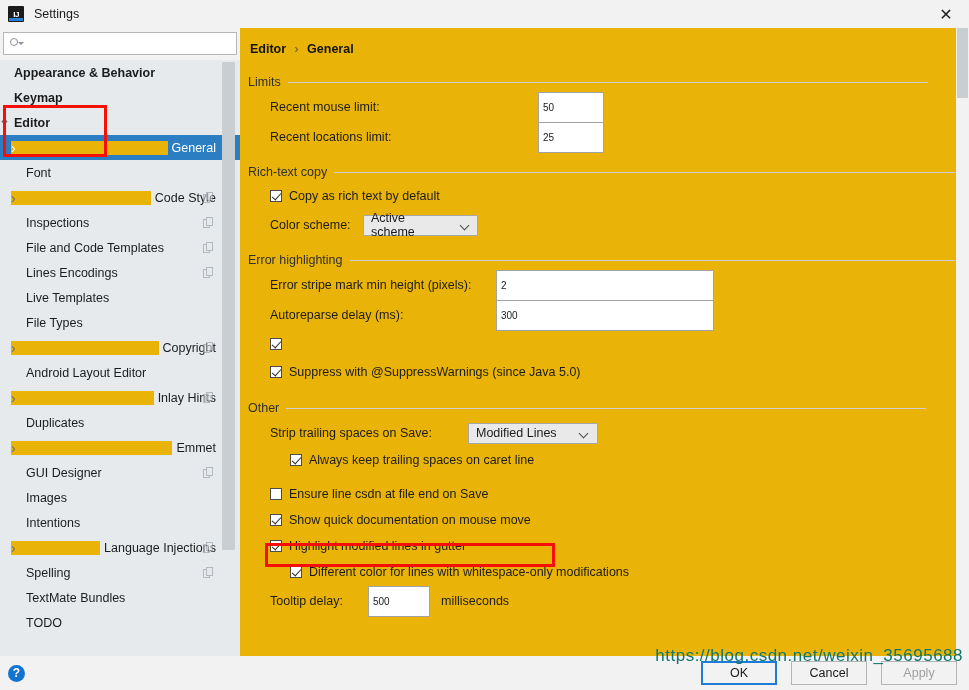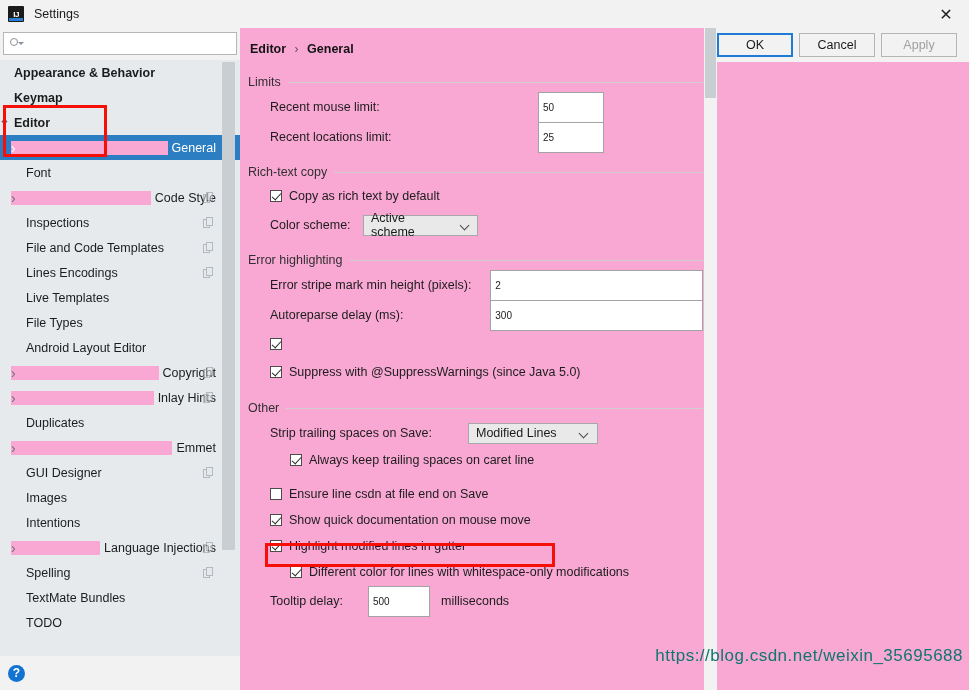--- a/index.html
+++ b/index.html
@@ -230,22 +230,22 @@
     align-items: center;
     justify-content: center;
     font-family: "Liberation Sans", sans-serif;
     line-height: 1;
   }
 
   
   .right {
     flex: 1 1 auto;
     display: flex;
-    flex-direction: row;
-    background: #f9a8d4;
+    flex-direction: column;
+    background: #eab308;
     min-width: 0;
     position: relative;
   }
   .content {
     flex: 1 1 auto;
     padding: 0 14px 0 8px;
     overflow: hidden;
     position: relative;
   }
   .breadcrumb {
@@ -361,21 +361,21 @@
   }
 
   
   .buttonbar {
     height: 34px;
     flex: 0 0 34px;
     display: flex;
     align-items: center;
     justify-content: flex-end;
     padding-right: 12px;
-    gap: 6px;
+    gap: 14px;
     background: #f2f2f2;
   }
   .btn {
     height: 24px;
     min-width: 76px;
     padding: 0 12px;
     background: #f2f2f2;
     border: 1px solid #b5b5b5;
     font-family: "Liberation Sans", sans-serif;
     font-size: 12.5px;
@@ -511,30 +511,30 @@
             </div>
             <div class="tree-item child">
               <span class="arrow none"></span>
               <span>Live Templates</span>
             </div>
             <div class="tree-item child">
               <span class="arrow none"></span>
               <span>File Types</span>
             </div>
             <div class="tree-item child">
-              <span class="arrow none"></span>
-              <span>Android Layout Editor</span>
-            </div>
-            <div class="tree-item child">
               <span class="arrow right"></span>
               <span>Copyright</span>
               <span class="copy-badge">
                 <i class="b1"></i>
                 <i class="b2"></i>
               </span>
+            </div>
+            <div class="tree-item child">
+              <span class="arrow none"></span>
+              <span>Android Layout Editor</span>
             </div>
             <div class="tree-item child">
               <span class="arrow right"></span>
               <span>Inlay Hints</span>
               <span class="copy-badge">
                 <i class="b1"></i>
                 <i class="b2"></i>
               </span>
             </div>
             <div class="tree-item child">

